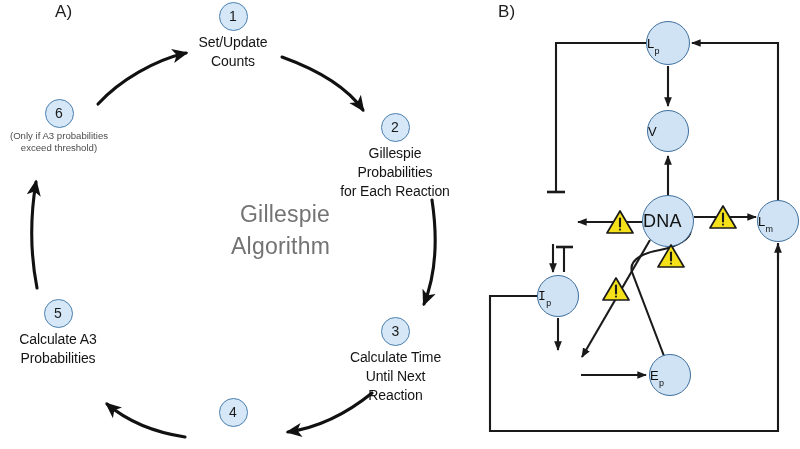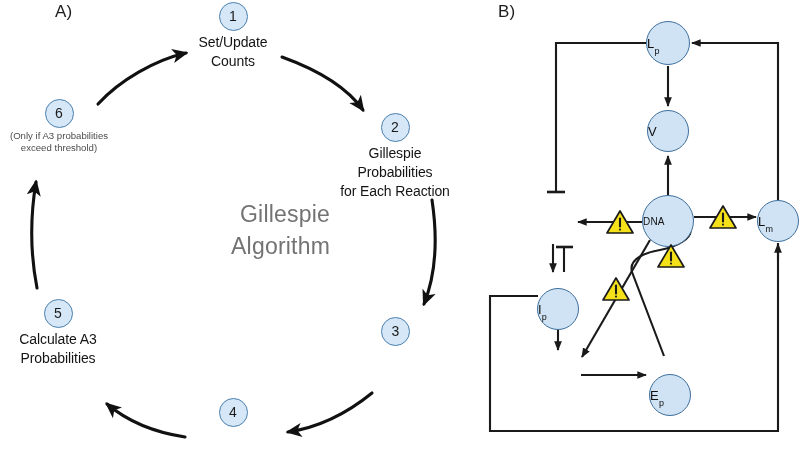--- a/index.html
+++ b/index.html
@@ -43,21 +43,21 @@
   }
 
   
   .node{
     position:absolute;border-radius:50%;
     background:#cfe3f4;border:1.5px solid #3f6f9c;
     box-sizing:border-box;
     display:flex;align-items:center;justify-content:flex-start;
     font-size:13px;color:#111;letter-spacing:.2px;
   }
-  .node.big{font-size:10px;}
+  .node.big{font-size:18px;}
   .node sub{font-size:9px;line-height:0;position:relative;top:3px;left:0px;}
 </style>
 </head>
 <body>
 
 <div id="stage">
 
   <div id="panelA">
 
     <div class="panel-label" style="left:55px;top:2px;">A)</div>
@@ -95,20 +95,23 @@
 
     <div class="step" style="left:330px;top:113px;width:130px;">
       <div class="num">2</div>
       <div class="ttl">Gillespie
 Probabilities
 for Each Reaction</div>
     </div>
 
     <div class="step" style="left:333px;top:317px;width:125px;">
       <div class="num">3</div>
+      <div class="ttl">Calculate Time
+Until Next
+Reaction</div>
     </div>
 
     <div class="step" style="left:173px;top:398px;width:120px;">
       <div class="num">4</div>
     </div>
 
     <div class="step" style="left:2px;top:299px;width:112px;">
       <div class="num">5</div>
       <div class="ttl">Calculate A3
 Probabilities</div>
@@ -179,26 +182,26 @@
 
 
     <div class="node big" style="left:162px;top:195px;width:52px;height:52px;">
       <span>DNA</span>
     </div>
 
     <div class="node" style="left:277px;top:200px;width:42px;height:42px;">
       <span>L<sub>m</sub></span>
     </div>
 
-    <div class="node" style="left:57px;top:288px;width:42px;height:42px;">
+    <div class="node" style="left:57px;top:275px;width:42px;height:42px;font-family:Liberation Mono, monospace;">
       <span>I<sub>p</sub></span>
     </div>
 
 
-    <div class="node" style="left:169px;top:374px;width:42px;height:42px;">
+    <div class="node" style="left:169px;top:354px;width:42px;height:42px;">
       <span>E<sub>p</sub></span>
     </div>
 
     <svg class="svg-layer" width="320" height="449">
       <g stroke="#1a1a1a" stroke-width="1.7" stroke-linejoin="round">
 
         <g transform="translate(140,224)">
           <path d="M 0 -13 L 13 9 L -13 9 Z" fill="#f5e11a"></path>
           <path d="M 0 -5.5 L 0 2.5" stroke-width="2.1" stroke-linecap="round"></path>
           <circle cx="0" cy="5.6" r="1.05" fill="#1a1a1a" stroke="none"></circle>

